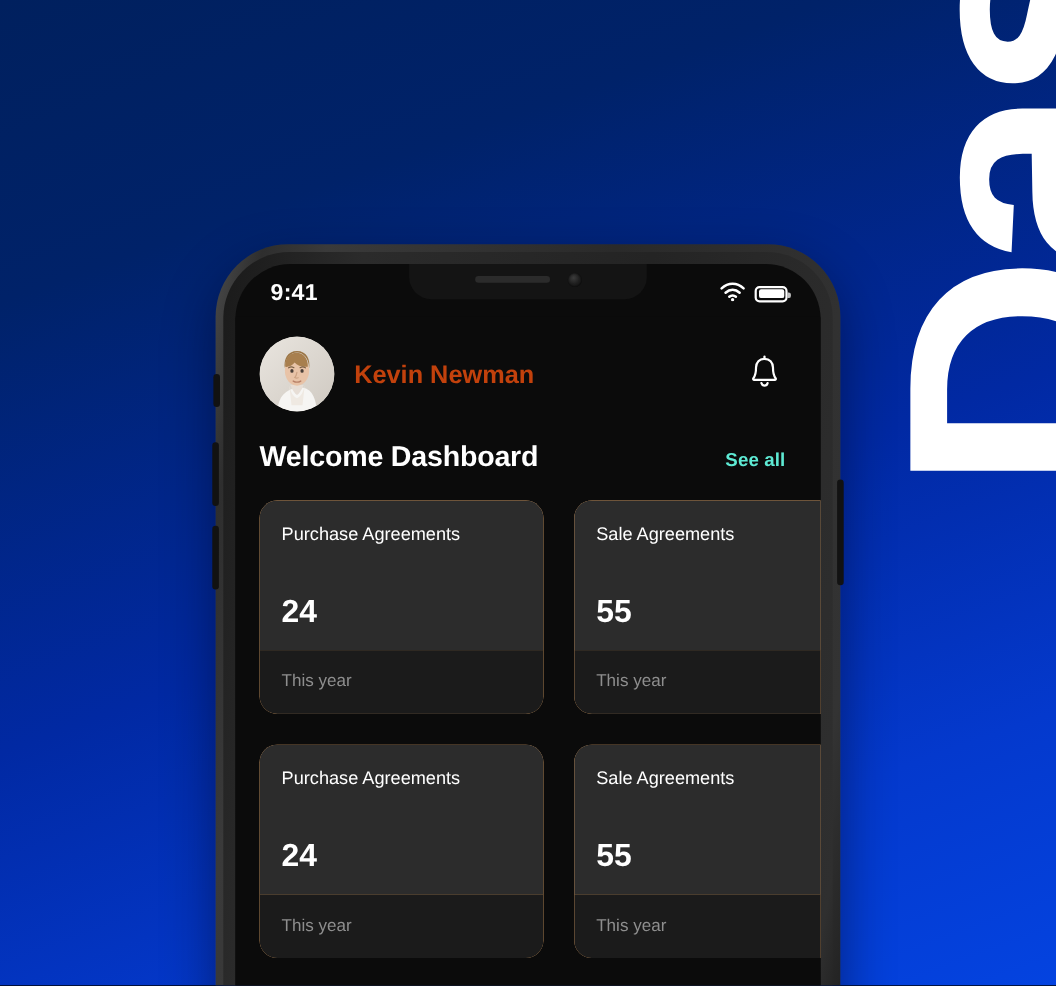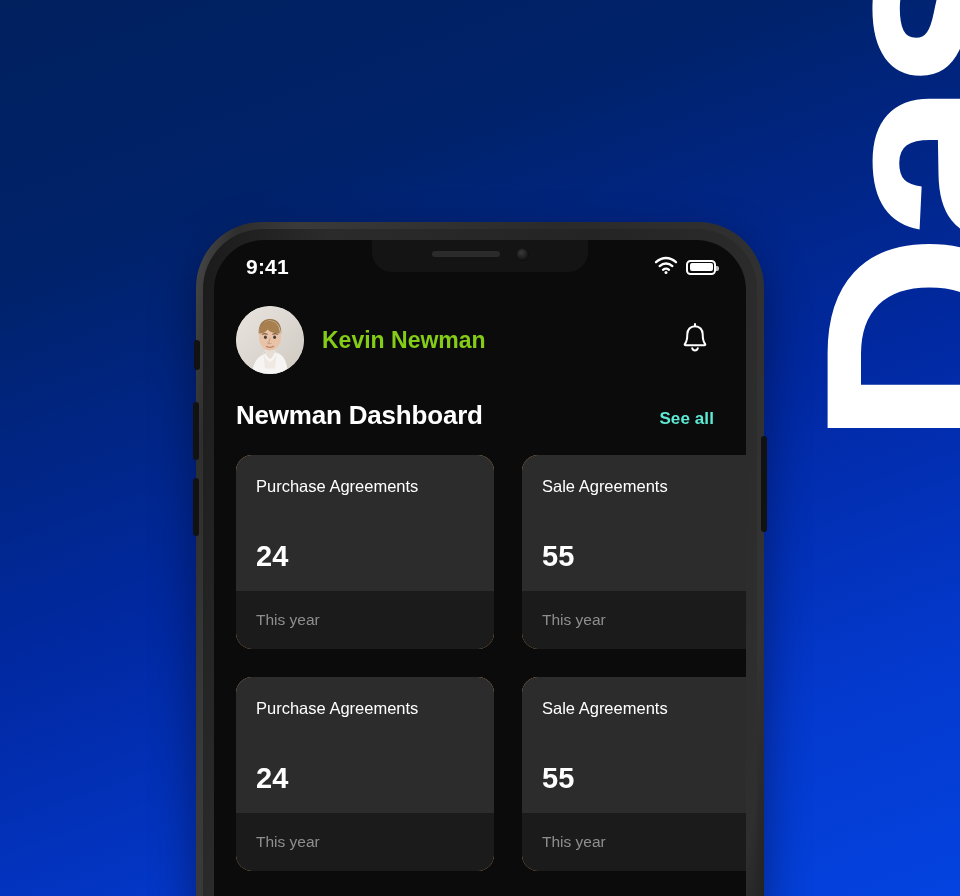--- a/index.html
+++ b/index.html
@@ -214,21 +214,21 @@
     min-width: 0;
   }
   .greet-small {
     font-size: 19px;
     color: #b8b8b8;
     line-height: 1.25;
   }
   .greet-name {
     font-size: 23px;
     font-weight: bold;
-    color: #84cc16;
+    color: #c2410c;
     line-height: 1.3;
     margin-top: 1px;
   }
   .bell-btn {
     flex: 0 0 auto;
     width: 38px;
     height: 38px;
     display: flex;
     align-items: center;
     justify-content: center;
@@ -383,21 +383,21 @@
               <svg width="30" height="32" viewBox="0 0 30 32" fill="none">
                 <path d="M15 4.2c-4.6 0-7.7 3.4-7.7 8 0 5.3-.7 7.6-2.4 9.6-.5.6-.1 1.5.7 1.5h18.8c.8 0 1.2-.9.7-1.5-1.7-2-2.4-4.3-2.4-9.6 0-4.6-3.1-8-7.7-8z" stroke="#fff" stroke-width="2" stroke-linejoin="round"></path>
                 <path d="M12.2 26.3c.4 1.4 1.5 2.2 2.8 2.2s2.4-.8 2.8-2.2" stroke="#fff" stroke-width="2" stroke-linecap="round"></path>
                 <path d="M15 4.2V2.1" stroke="#fff" stroke-width="2" stroke-linecap="round"></path>
               </svg>
             </span>
           </div>
         </div>
 
         <div class="section-row">
-          <div class="section-title">Newman Dashboard</div>
+          <div class="section-title">Welcome Dashboard</div>
           <div class="see-all">See all</div>
         </div>
 
         <div class="grid">
 
           <div class="card">
             <div class="card-body">
               <div class="card-title">Purchase Agreements</div>
               <div class="card-value">24</div>
             </div>

